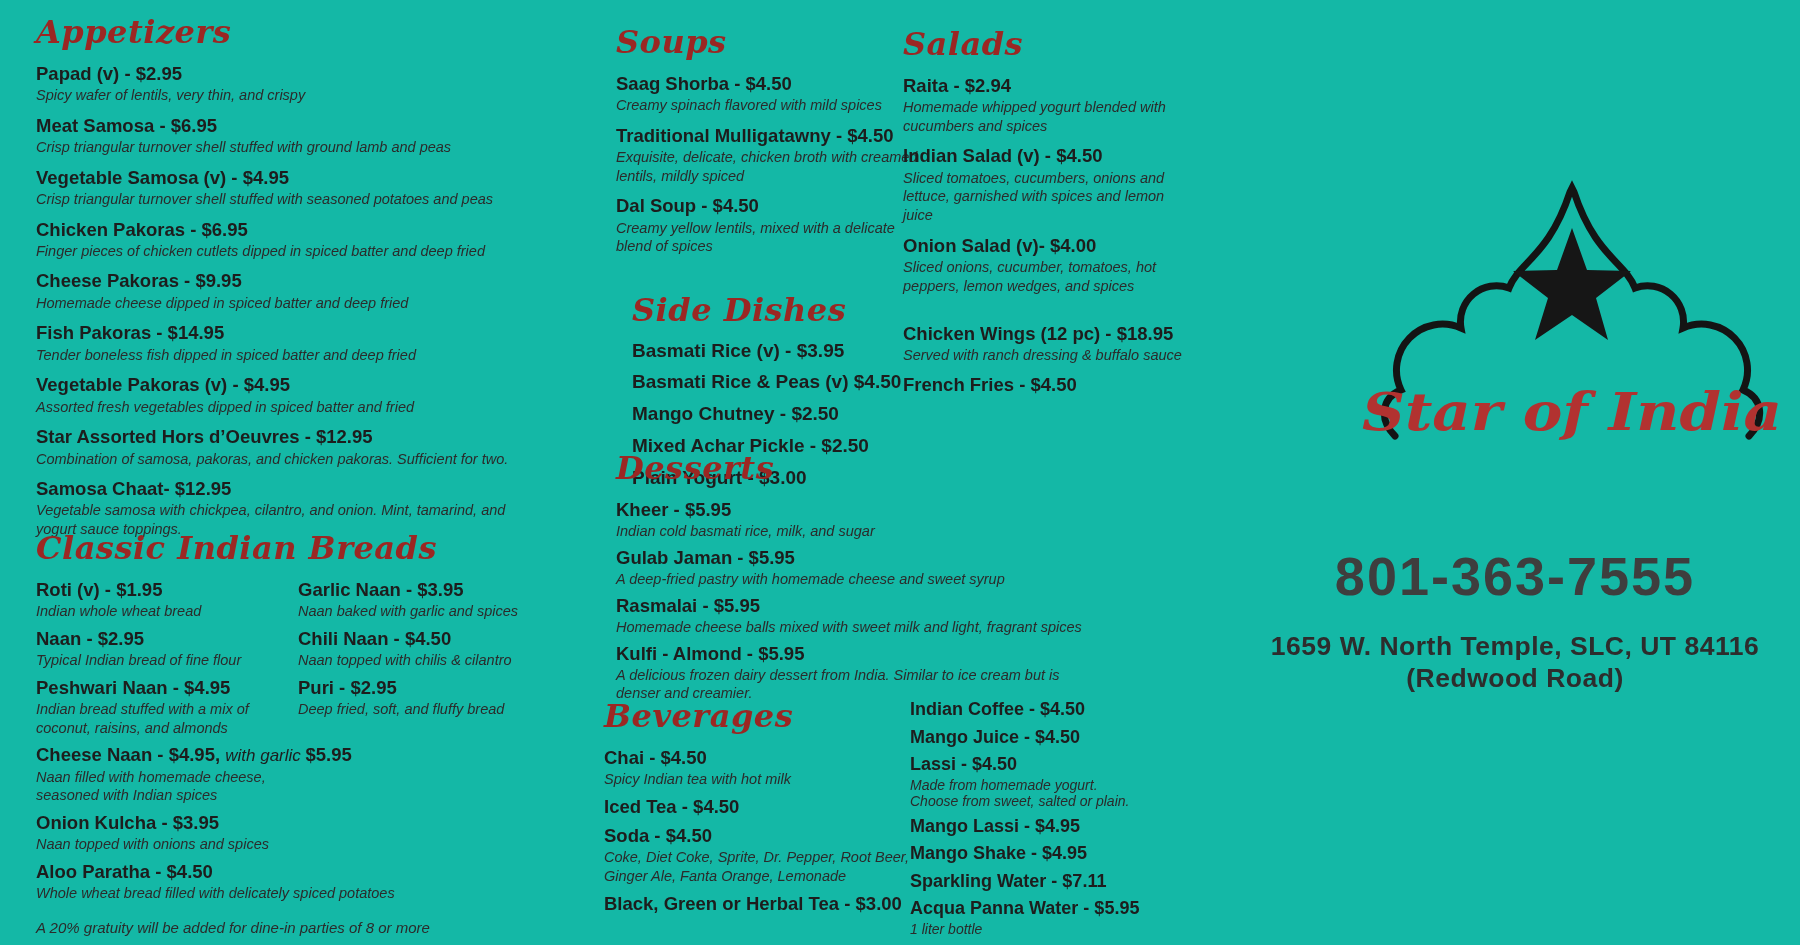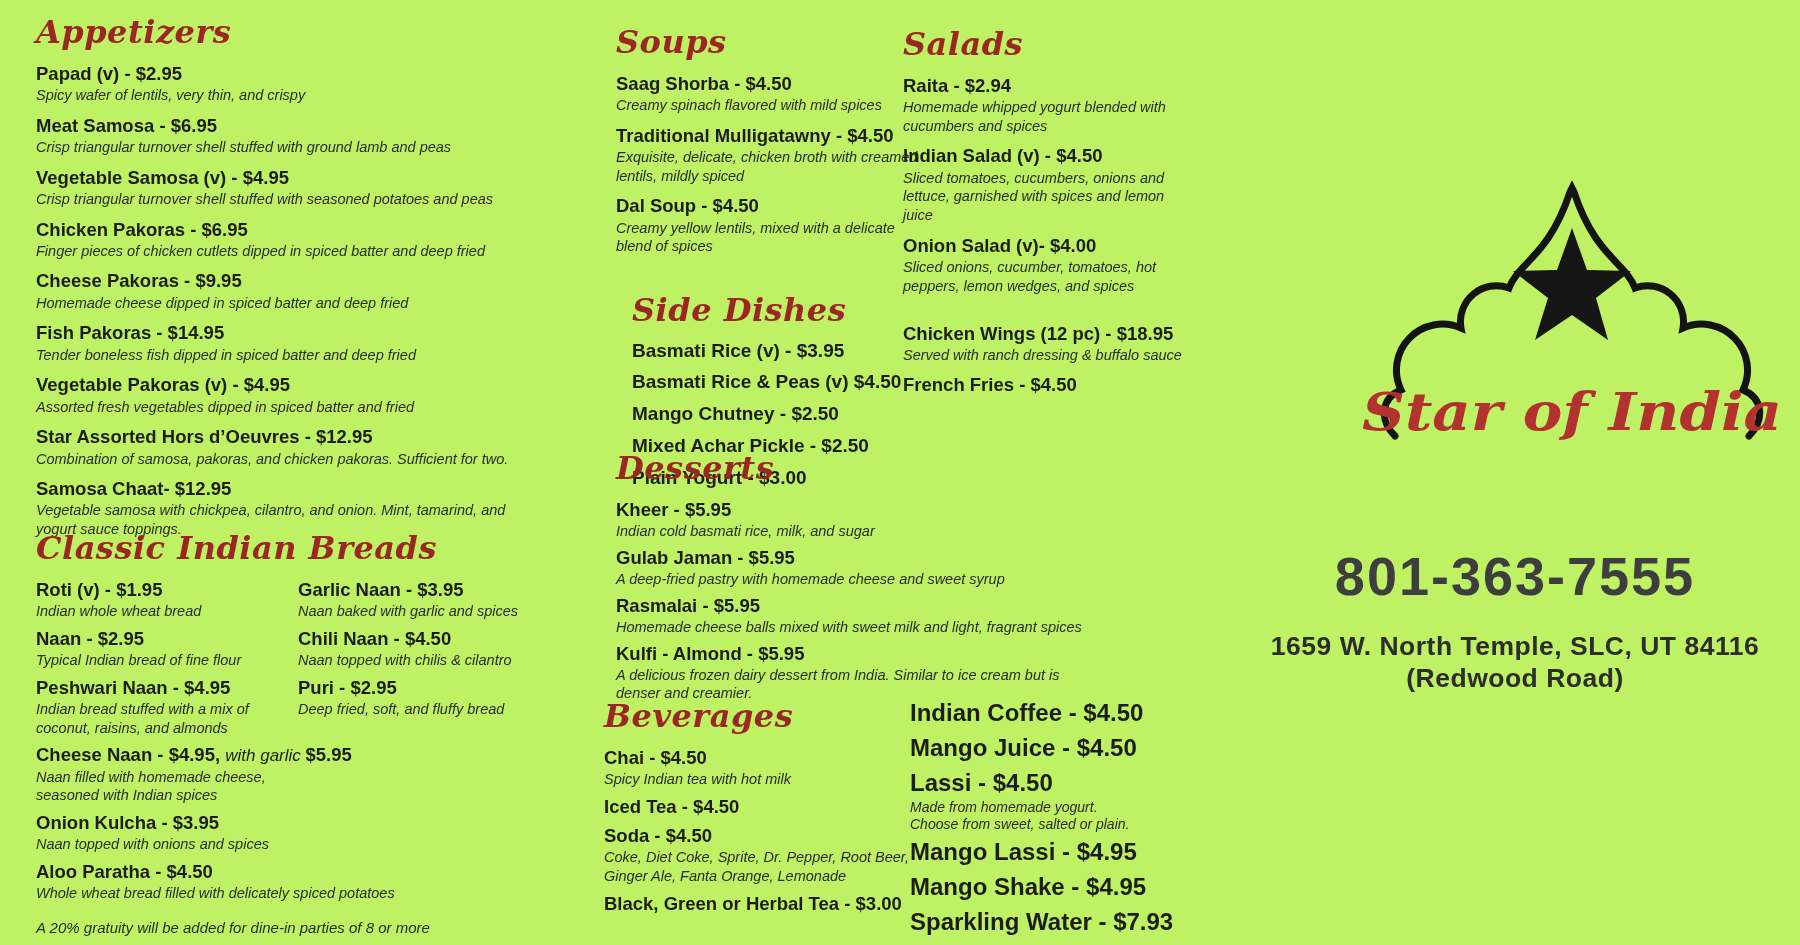--- a/index.html
+++ b/index.html
@@ -1,17 +1,17 @@
 <!DOCTYPE html>
 <html><head>
 <meta charset="utf-8">
 <style>
   html,body{margin:0;padding:0;background:#ffffff;}
   .page{
-    position:relative;width:1800px;height:945px;background:#bef264;overflow:hidden;
+    position:relative;width:1800px;height:945px;background:#14b8a6;overflow:hidden;
     font-family:"Liberation Sans","DejaVu Sans",sans-serif;color:#1e1e1e;
   }
   .section{position:absolute;}
   .sec-title{
     font-family:"DejaVu Serif","Liberation Serif",serif;
     font-style:italic;font-weight:bold;color:#9b2723;
     font-size:32px;line-height:1.05;margin:0 0 12px 0;letter-spacing:0.5px;
   }
   .item{margin-bottom:9px;}
   .compact .item{margin-bottom:6px;}
@@ -19,21 +19,21 @@
   .item-desc{font-size:14.5px;font-style:italic;color:#2b2b2b;line-height:1.3;margin-top:1px;}
   .item-desc.narrow{max-width:250px;}
   .item-desc.medium{max-width:480px;}
   .mid-italic{font-style:italic;font-weight:normal;font-size:17px;}
   .plain-item{font-size:19px;font-weight:bold;color:#1d1d1d;line-height:1.2;margin-bottom:9px;}
   .breads-grid{display:flex;}
   .breads-left{width:252px;margin-right:10px;flex:none;}
   .breads-right{width:260px;flex:none;}
   .note{font-size:15px;font-style:italic;color:#2b2b2b;margin-top:16px;}
   .bev2 .item{margin-bottom:5px;}
-  .bev2 .item-name{font-size:24px;line-height:1.25;}
+  .bev2 .item-name{font-size:18px;line-height:1.25;}
   .bev2 .item-desc{font-size:14px;line-height:1.18;}
   .pre{white-space:pre-line;}
   .logo-block{position:absolute;left:1352px;top:158px;width:470px;}
   .phone{
     position:absolute;left:1280px;top:545px;width:470px;text-align:center;
     font-size:54px;font-weight:bold;color:#3e3e3e;letter-spacing:2px;
   }
   .address{
     position:absolute;left:1245px;top:630px;width:540px;text-align:center;
     font-size:26.5px;font-weight:bold;color:#2d2d2d;line-height:1.22;letter-spacing:0.5px;
@@ -249,21 +249,21 @@
       <div class="item-desc pre">Made from homemade yogurt.
 Choose from sweet, salted or plain.</div>
     </div>
     <div class="item">
       <div class="item-name">Mango Lassi - $4.95</div>
     </div>
     <div class="item">
       <div class="item-name">Mango Shake - $4.95</div>
     </div>
     <div class="item">
-      <div class="item-name">Sparkling Water - $7.93</div>
+      <div class="item-name">Sparkling Water - $7.11</div>
     </div>
     <div class="item">
       <div class="item-name">Acqua Panna Water - $5.95</div>
       <div class="item-desc">1 liter bottle</div>
     </div>
   </div>
 
   <div class="logo-block">
     <svg width="440" height="300" viewBox="0 0 430 300">
       <path d="M 38 278

